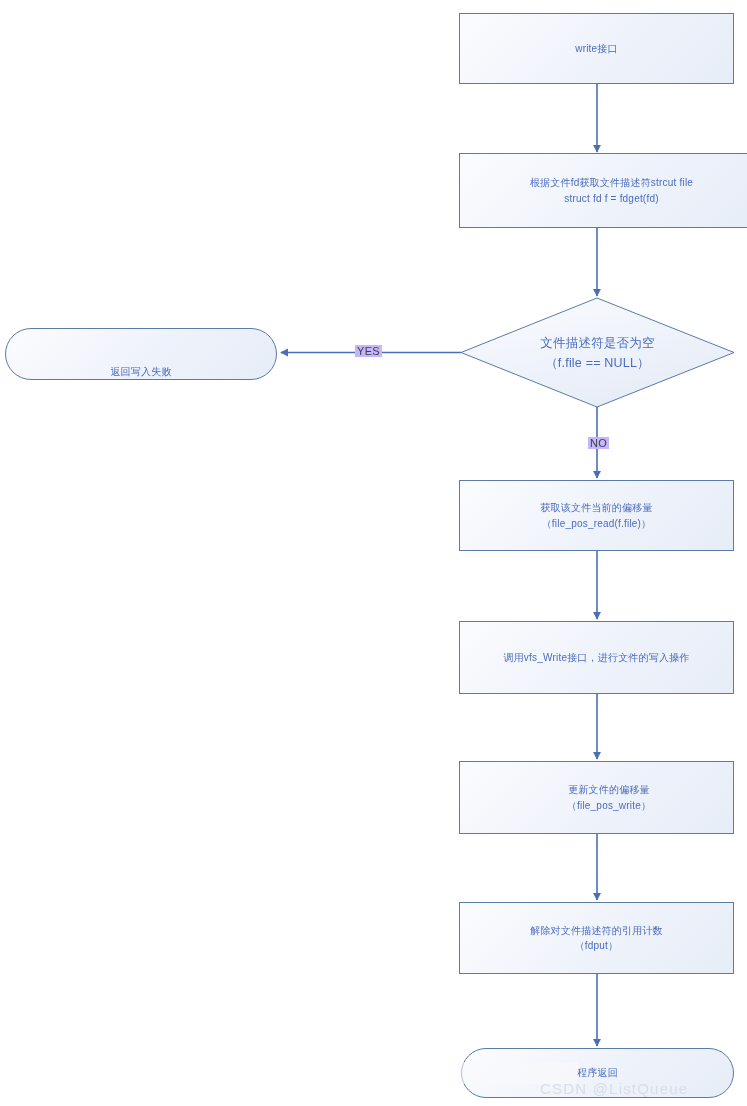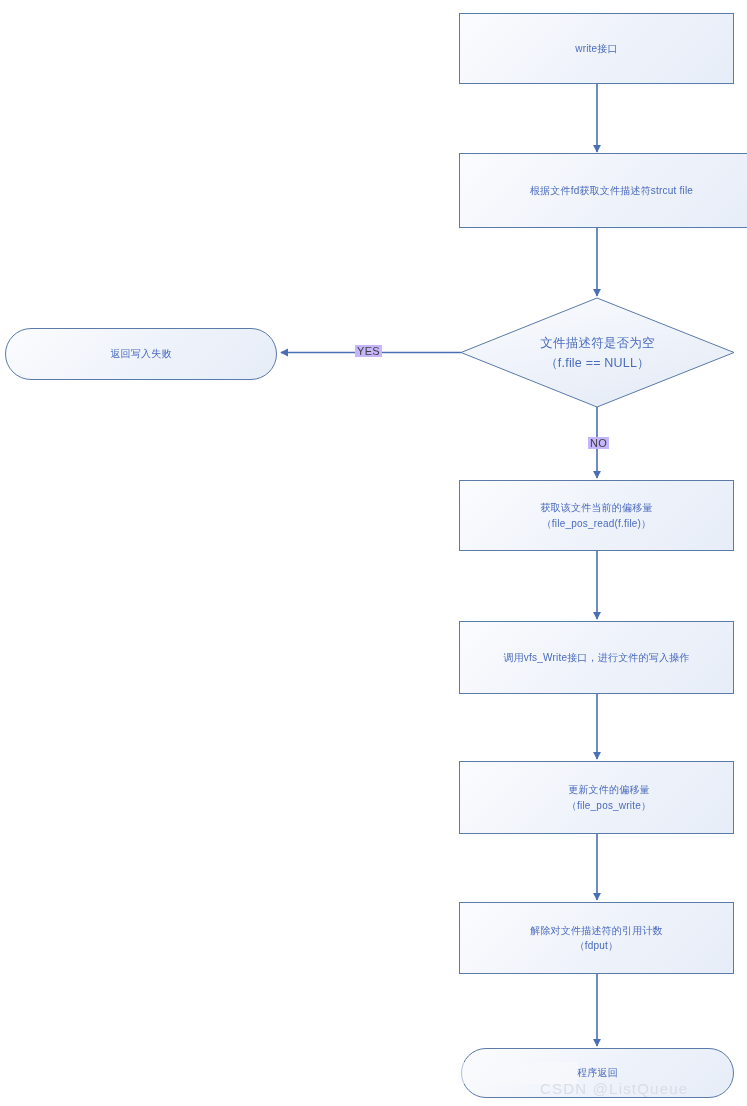--- a/index.html
+++ b/index.html
@@ -110,33 +110,34 @@
 
 <div class="node process" style="left:459px; top:13px; width:275px; height:71px;">
   <span>
     <span class="nline1">write接口</span>
   </span>
 </div>
 
 <div class="node process" style="left:459px; top:153px; width:305px; height:75px;">
   <span>
     <span class="nline1">根据文件fd获取文件描述符strcut file</span>
+    <span class="nline2">struct fd f = fdget(fd)</span>
   </span>
 </div>
 
 <div class="decision-wrap" style="left:461px; top:298px; width:273px; height:109px;">
   <div class="decision-text">
     <span>
       <span class="nline1">文件描述符是否为空</span>
       <span class="nline2">（f.file == NULL）</span>
     </span>
   </div>
 </div>
 
-<div class="node terminal" style="left:5px; top:328px; width:272px; height:52px;">
+<div class="node terminal" style="left:5px; top:328px; width:272px; height:52px;align-items:flex-end;">
   <span>
     <span class="nline1">返回写入失败</span>
   </span>
 </div>
 
 <div class="node process" style="left:459px; top:480px; width:275px; height:71px;">
   <span>
     <span class="nline1">获取该文件当前的偏移量</span>
     <span class="nline2">（file_pos_read(f.file)）</span>
   </span>

